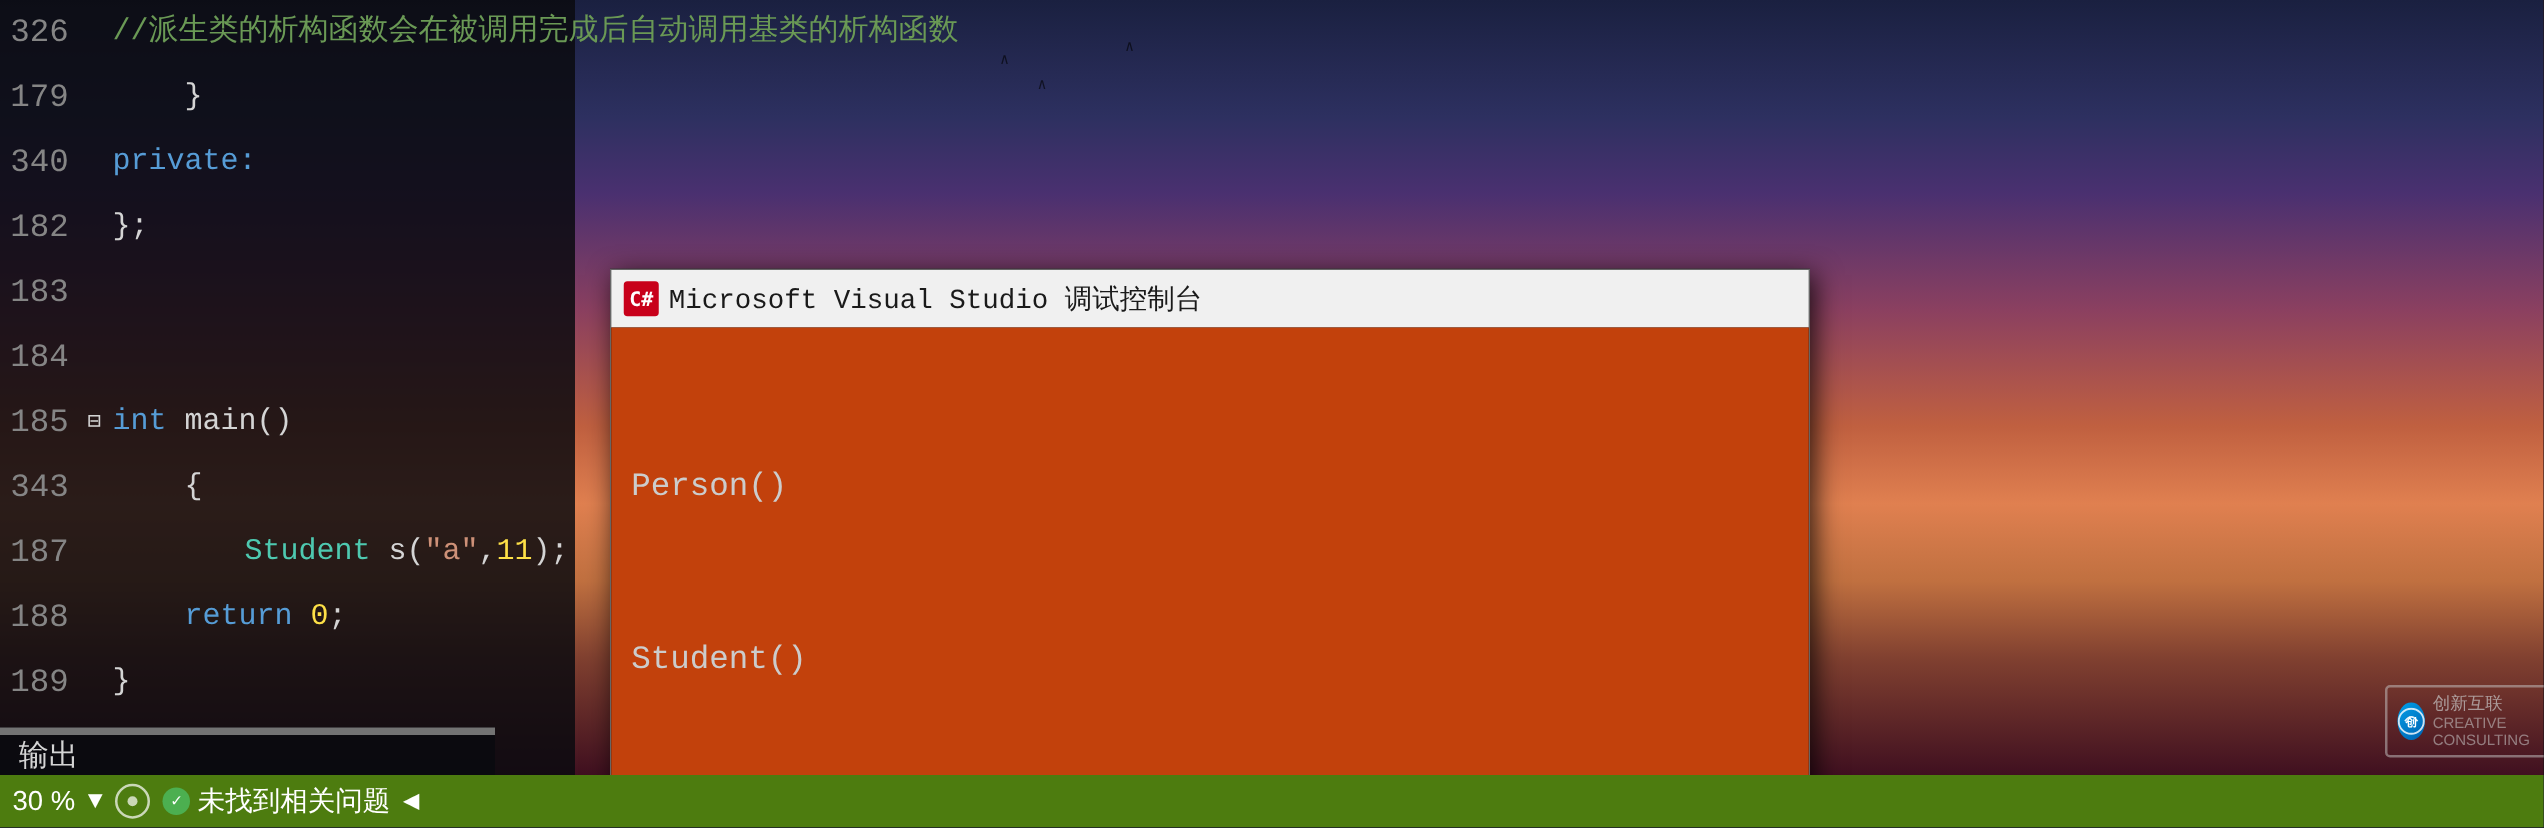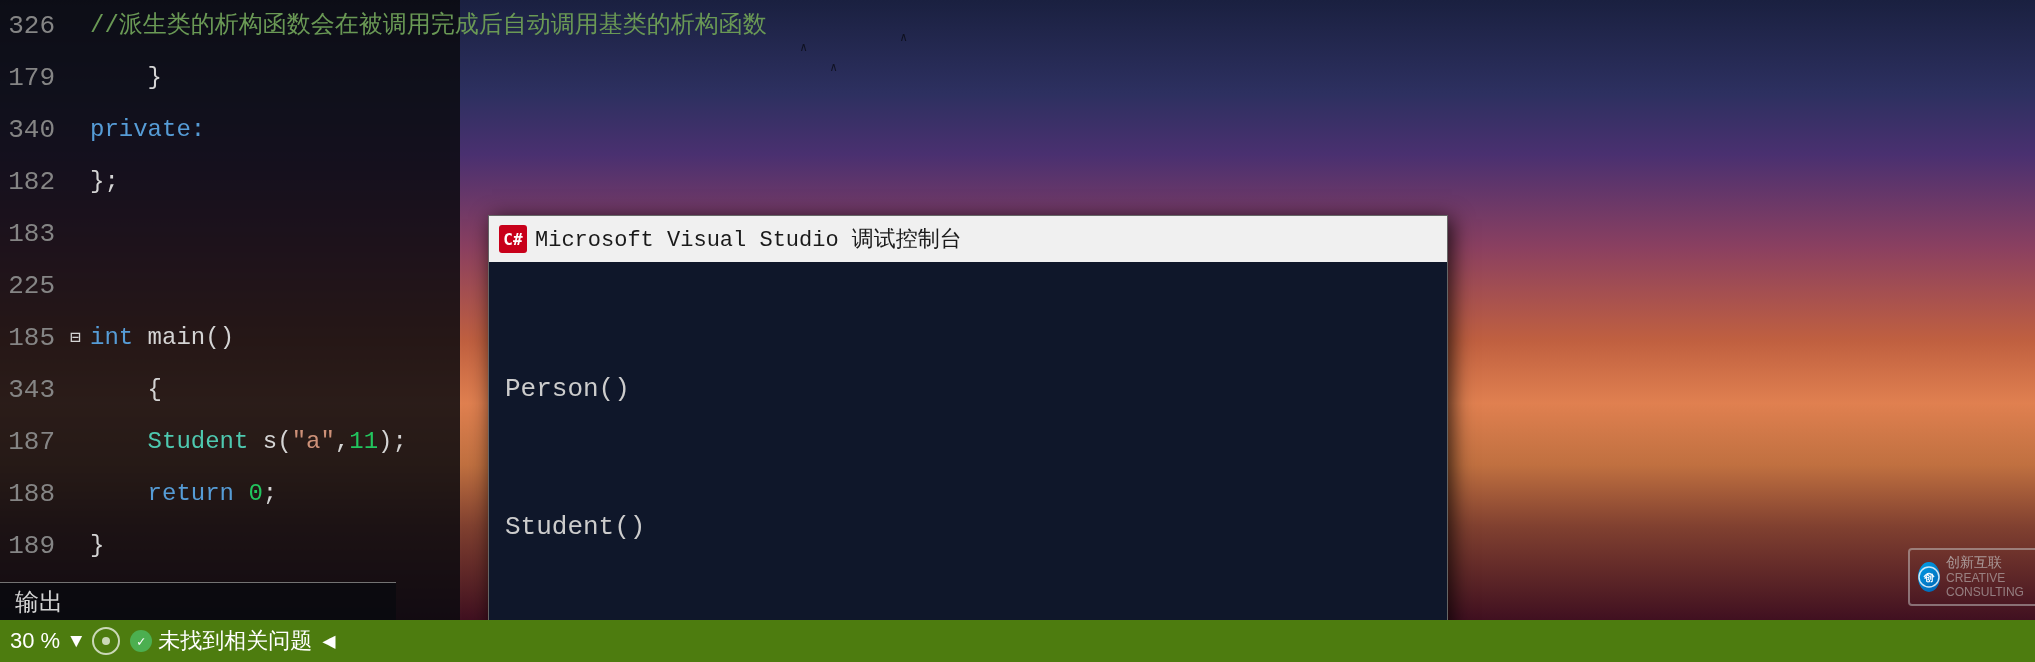--- a/index.html
+++ b/index.html
@@ -96,24 +96,24 @@
       flex-shrink: 0;
     }
 
     .line-content {
       flex: 1;
       white-space: pre;
       font-size: 24px;
     }
 
     .kw-blue { color: #569cd6; }
-    .kw-green { color: #4ec9b0; }
+    .kw-green { color: #4ec9b0; margin-left: 48px; }
     .comment { color: #6a9955; }
     .string { color: #ce9178; }
-    .number { color: #22c55e; }
+    .number { color: #fde047; }
     .punct { color: #d4d4d4; }
 
     
     .status-bar {
       position: absolute;
       bottom: 0;
       left: 0;
       width: 100%;
       height: 42px;
       background: #4d7c0f;
@@ -193,21 +193,21 @@
     }
 
     .console-title {
       font-size: 22px;
       font-family: Liberation Mono, monospace;
       color: #1a1a1a;
     }
 
     .console-body {
       flex: 1;
-      background: #0f172a;
+      background: #c2410c;
       padding: 12px 16px;
       overflow: hidden;
     }
 
     .console-text {
       color: #cccccc;
       font-family: 'Consolas', 'Courier New', monospace;
       font-size: 26px;
       line-height: 46px;
       white-space: pre;
@@ -303,21 +303,21 @@
       <span class="line-content punct">};</span>
     </div>
 
     <div class="line-row">
       <span class="line-number">183</span>
       <span class="line-collapse"></span>
       <span class="line-content"></span>
     </div>
 
     <div class="line-row">
-      <span class="line-number">225</span>
+      <span class="line-number">184</span>
       <span class="line-collapse"></span>
       <span class="line-content"></span>
     </div>
 
     <div class="line-row">
       <span class="line-number">185</span>
       <span class="line-collapse" style="cursor:pointer;color:#d4d4d4;">⊟</span>
       <span class="line-content"><span class="kw-blue">int</span> main()</span>
     </div>
 
@@ -359,21 +359,21 @@
       <div>Student()</div>
       
       
       
       
       
     </div>
   </div>
 </div>
 
-<div style="position:absolute;bottom:42px;left:0;width:396px;height:38px;background:rgba(10,10,15,0.9);border-top:1px solid #737373;display:flex;align-items:center;padding:0 15px;">
+<div style="position:absolute;bottom:42px;left:0;width:396px;height:38px;background:rgba(10,10,15,0.9);border-top:6px solid #737373;display:flex;align-items:center;padding:0 15px;">
   <span style="color:#d4d4d4;font-size:24px;font-family:'Segoe UI',sans-serif;">输出</span>
 </div>
 
 <div class="status-bar">
   <span class="status-item">30 %</span>
   <span style="color:white;font-size:20px;">▼</span>
 
   <div style="width:28px;height:28px;border-radius:50%;border:2px solid rgba(255,255,255,0.7);display:flex;align-items:center;justify-content:center;cursor:pointer;">
     <div style="width:8px;height:8px;border-radius:50%;background:rgba(255,255,255,0.7);"></div>
   </div>

